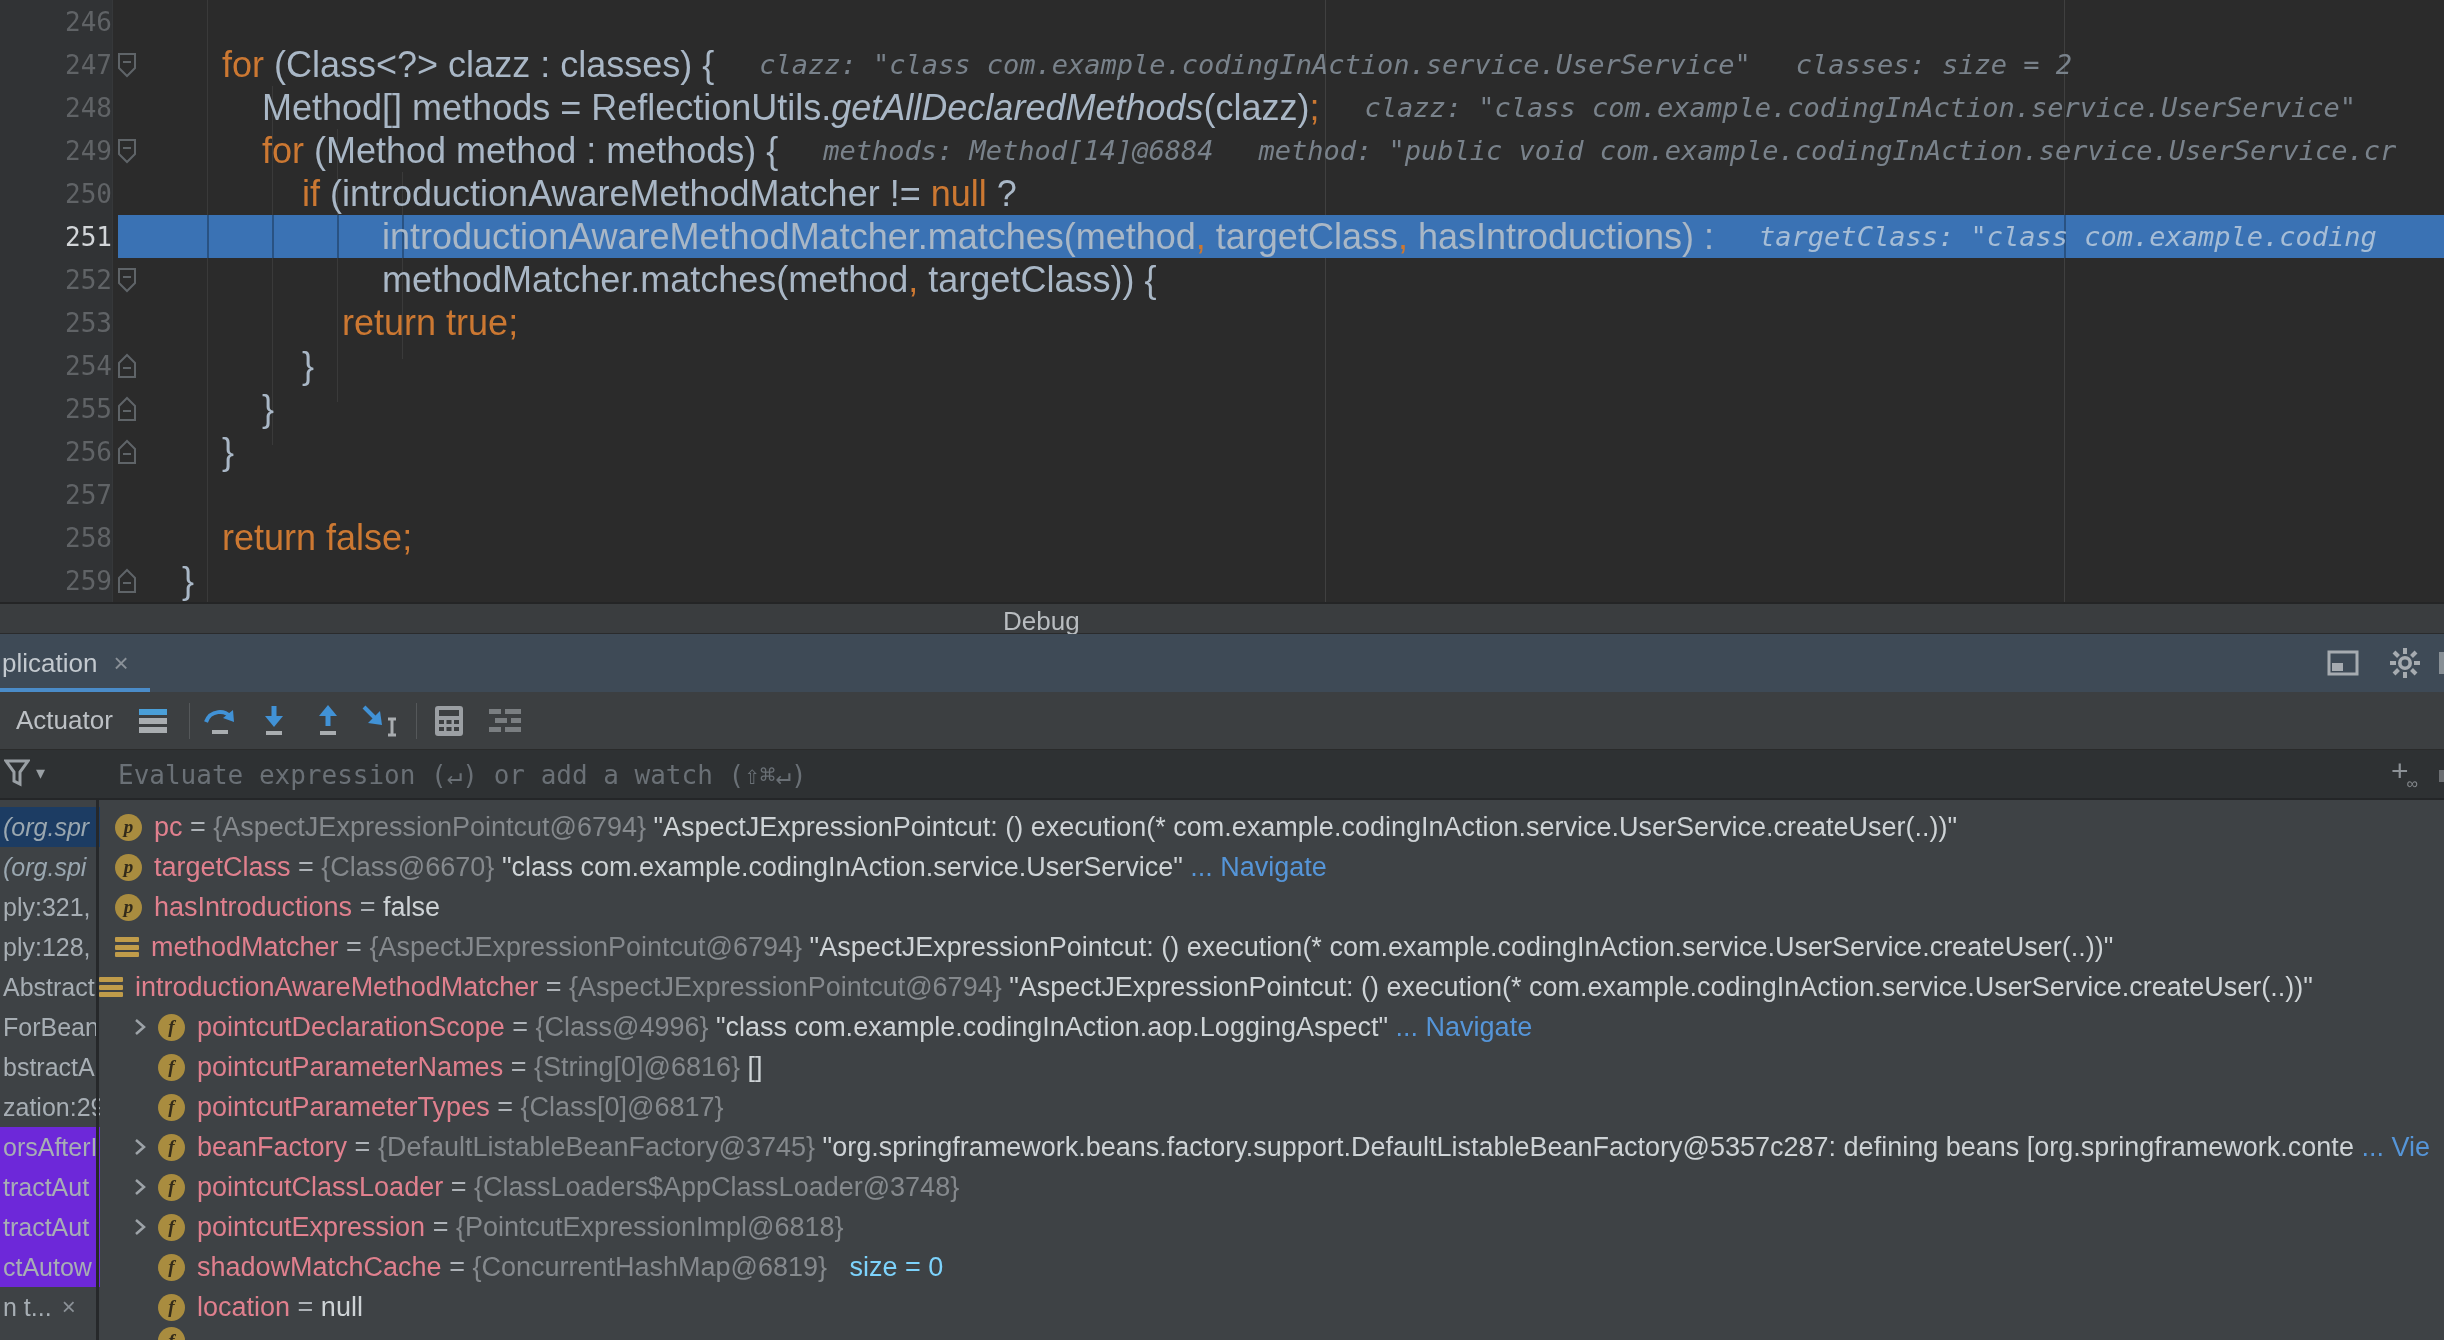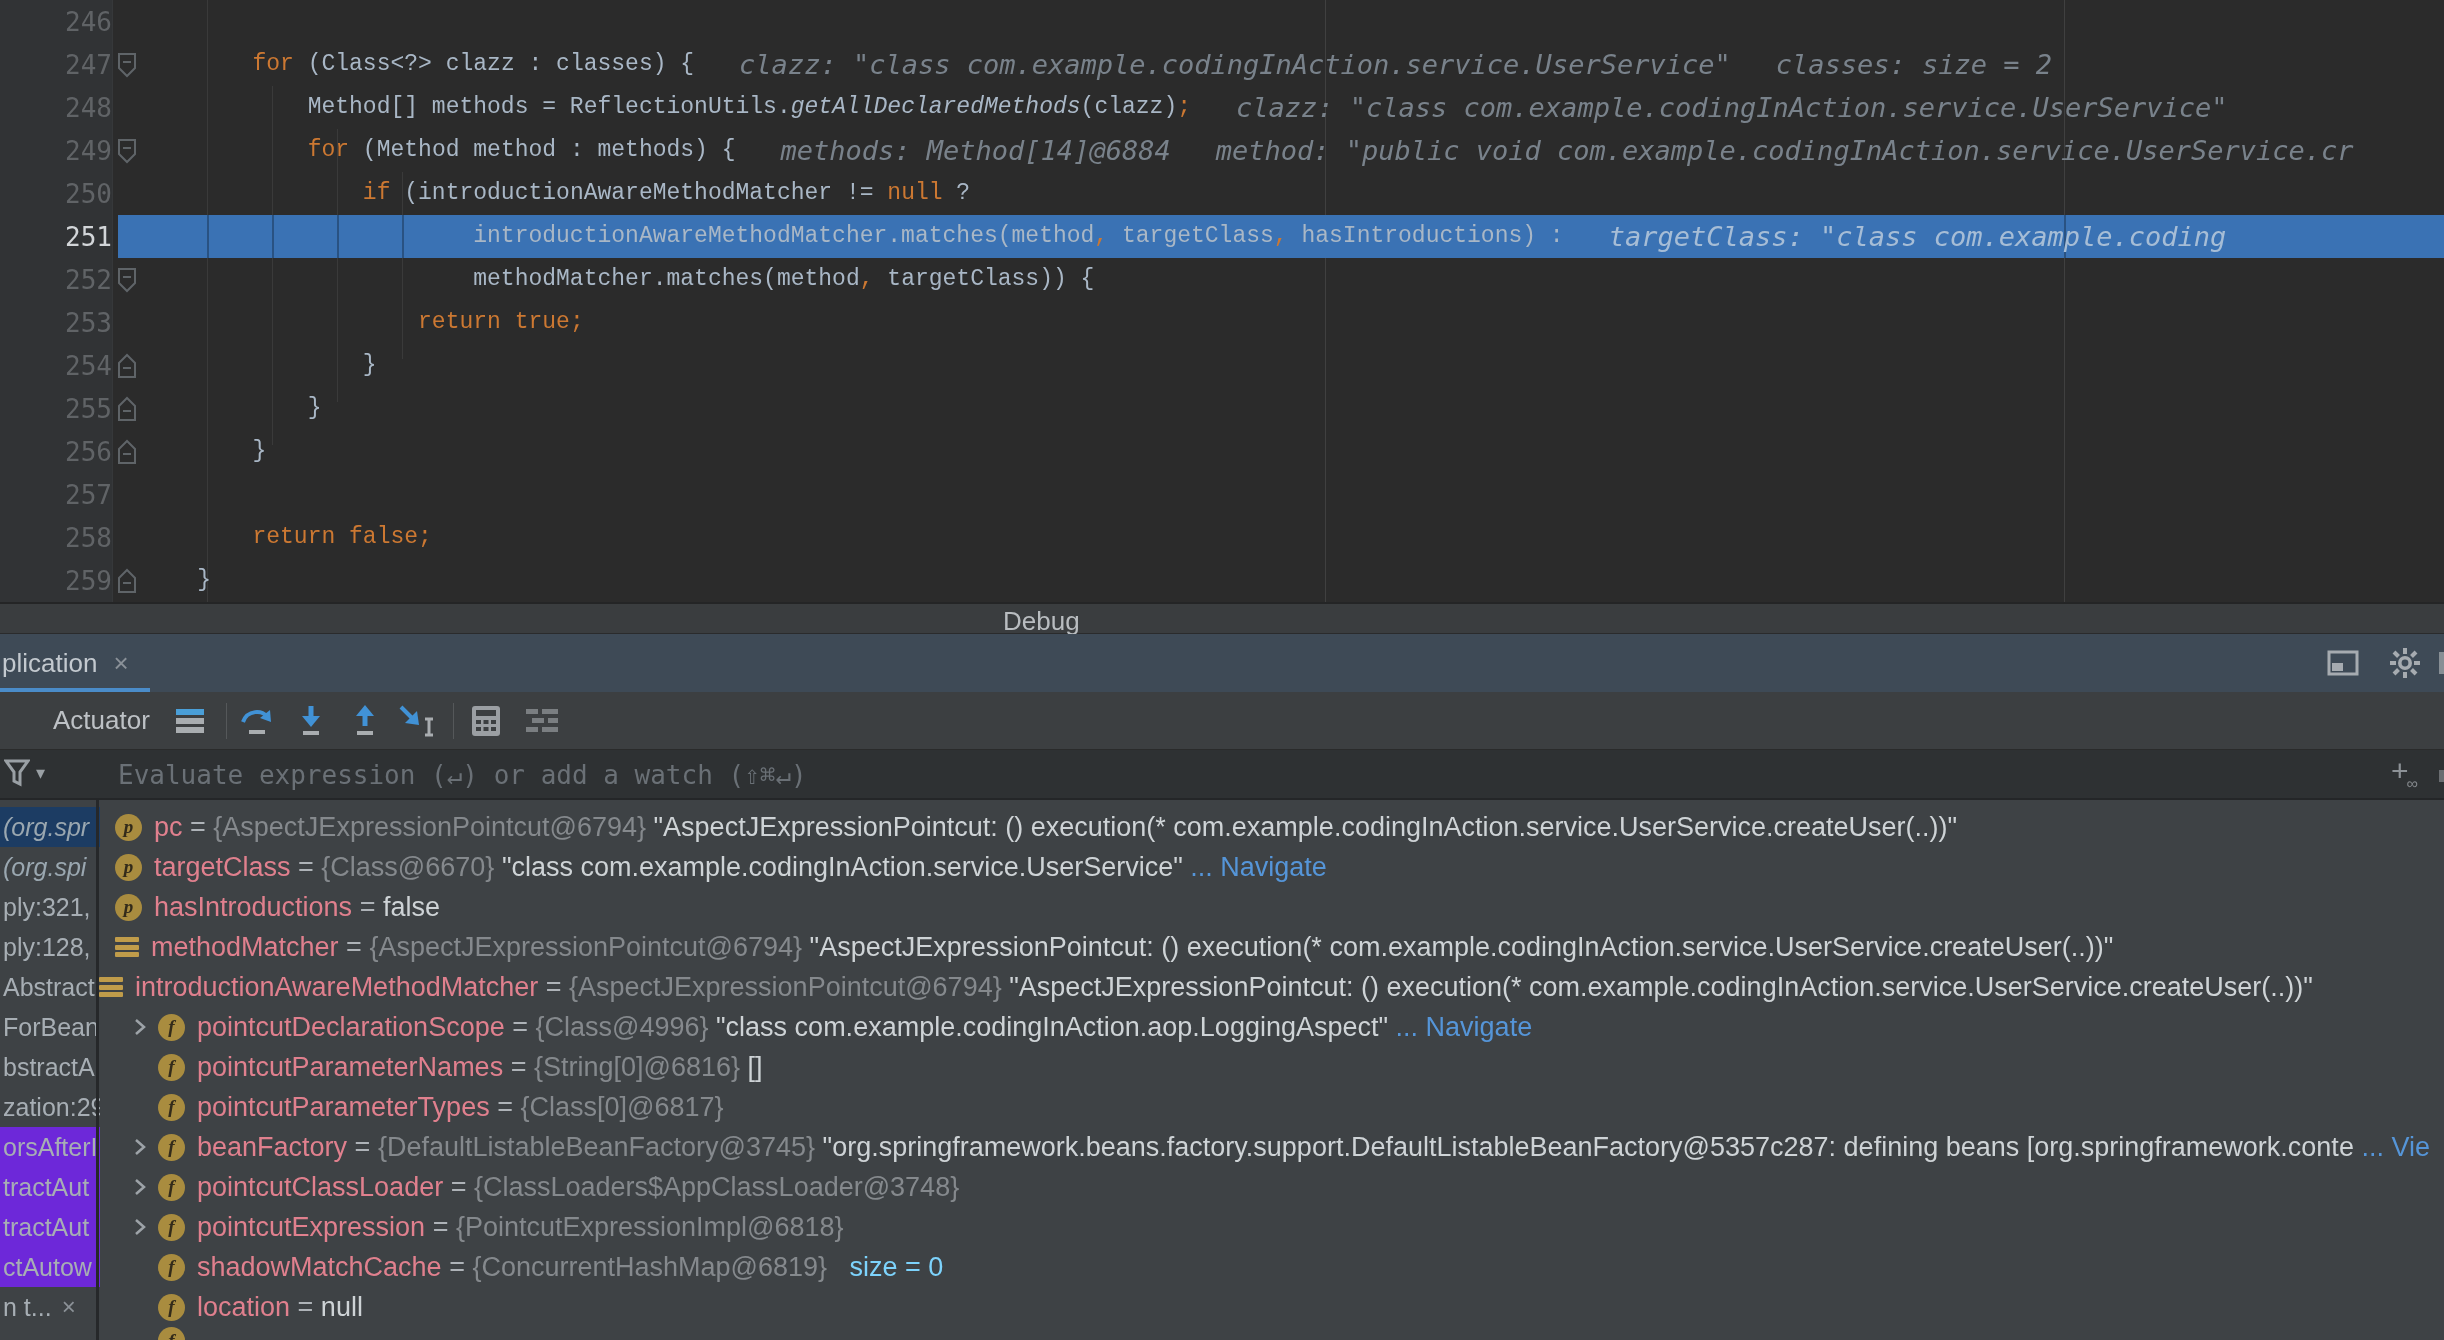--- a/index.html
+++ b/index.html
@@ -11,41 +11,41 @@
   .vguide{position:absolute;width:1px;background:#3a3a3a;}
   .mguide{position:absolute;width:1px;top:0;height:602px;background:#404040;}
   .exec-line{position:absolute;left:118px;right:0;top:215px;height:43px;background:#3a72b4;}
   .exec-line .tick{position:absolute;top:0;width:2px;height:43px;background:rgba(0,0,0,0.28);}
   .ed-rows{position:absolute;left:0;top:0;width:2444px;}
   .ed-row{position:relative;height:43px;display:flex;align-items:center;white-space:pre;text-align:right;}
   .ed-num{display:inline-block;width:102px;padding-left:10px;box-sizing:content-box;
           font-family:"DejaVu Sans Mono","Liberation Mono",monospace;font-size:26px;color:#606366;flex:0 0 auto;}
   .ed-row.exec .ed-num{color:#d2d5d8;}
   .ed-marker{display:inline-flex;width:30px;justify-content:center;flex:0 0 auto;}
-  .ed-code{font-family:Liberation Mono, monospace;font-size:23px;line-height:43px;color:#a9b7c6;}
+  .ed-code{font-family:Liberation Sans, sans-serif;font-size:36px;line-height:43px;color:#a9b7c6;}
   .ed-code .k{color:#cc7832;}
   .ed-code .it{font-style:italic;}
   .ed-hint{font-family:"DejaVu Sans Mono","Liberation Mono",monospace;font-size:27px;font-style:italic;
            color:#79828b;margin-left:45px;flex:0 0 auto;}
   .ed-row.exec .ed-hint{color:#a6bdd6;}
   
   .sep-band{position:absolute;left:0;top:602px;width:2444px;height:32px;background:#3a3d3f;
             border-top:2px solid #242526;border-bottom:1px solid #2a2b2c;box-sizing:border-box;}
   .sep-band .lbl{position:absolute;left:1003px;top:2px;font-size:26px;color:#b9bdc0;}
   
   .tabrow{position:absolute;left:0;top:634px;width:2444px;height:58px;background:#3e4a56;}
   .tabrow .tab{position:absolute;left:0;top:0;height:58px;display:flex;align-items:center;padding:0 14px 0 2px;}
   .tabrow .tab-label{font-size:26px;color:#c3c9cf;}
   .tabrow .tab-close{font-size:26px;color:#8a9198;margin-left:16px;}
   .tab-underline{position:absolute;left:0;bottom:0;width:150px;height:4px;background:#4a8cc9;}
   .tabrow .right-icons{position:absolute;right:22px;top:0;height:58px;display:flex;align-items:center;gap:28px;}
   .icon-sliver{position:absolute;right:0;top:18px;width:5px;height:22px;background:#9aa0a5;opacity:.8;}
   
   .toolbar{position:absolute;left:0;top:692px;width:2444px;height:58px;background:#3c3f41;
-           border-bottom:1px solid #2a2b2b;box-sizing:border-box;display:flex;align-items:center;padding-left:37px;}
+           border-bottom:1px solid #2a2b2b;box-sizing:border-box;display:flex;align-items:center;}
   .tb-sliver{position:absolute;left:0;top:710px;width:7px;height:24px;background:#d2703a;border-radius:0 4px 4px 0;}
   .tb-label{margin-left:16px;font-size:26px;color:#bdc1c5;}
   .tb-sep{width:1px;height:36px;background:#55585a;margin:0 0;}
   .tb-btn{display:flex;align-items:center;justify-content:center;width:44px;height:44px;flex:0 0 auto;}
   
   .watchbar{position:absolute;left:0;top:750px;width:2444px;height:50px;background:#2e3133;
             border-bottom:2px solid #242628;box-sizing:border-box;}
   .watch-input{position:absolute;left:116px;top:0;width:1900px;height:48px;background:transparent;border:none;outline:none;
                font-family:"DejaVu Sans Mono","DejaVu Sans","Liberation Mono",monospace;font-size:26px;color:#bfc4c8;}
   .watch-input::placeholder{color:#6a7076;opacity:1;}

